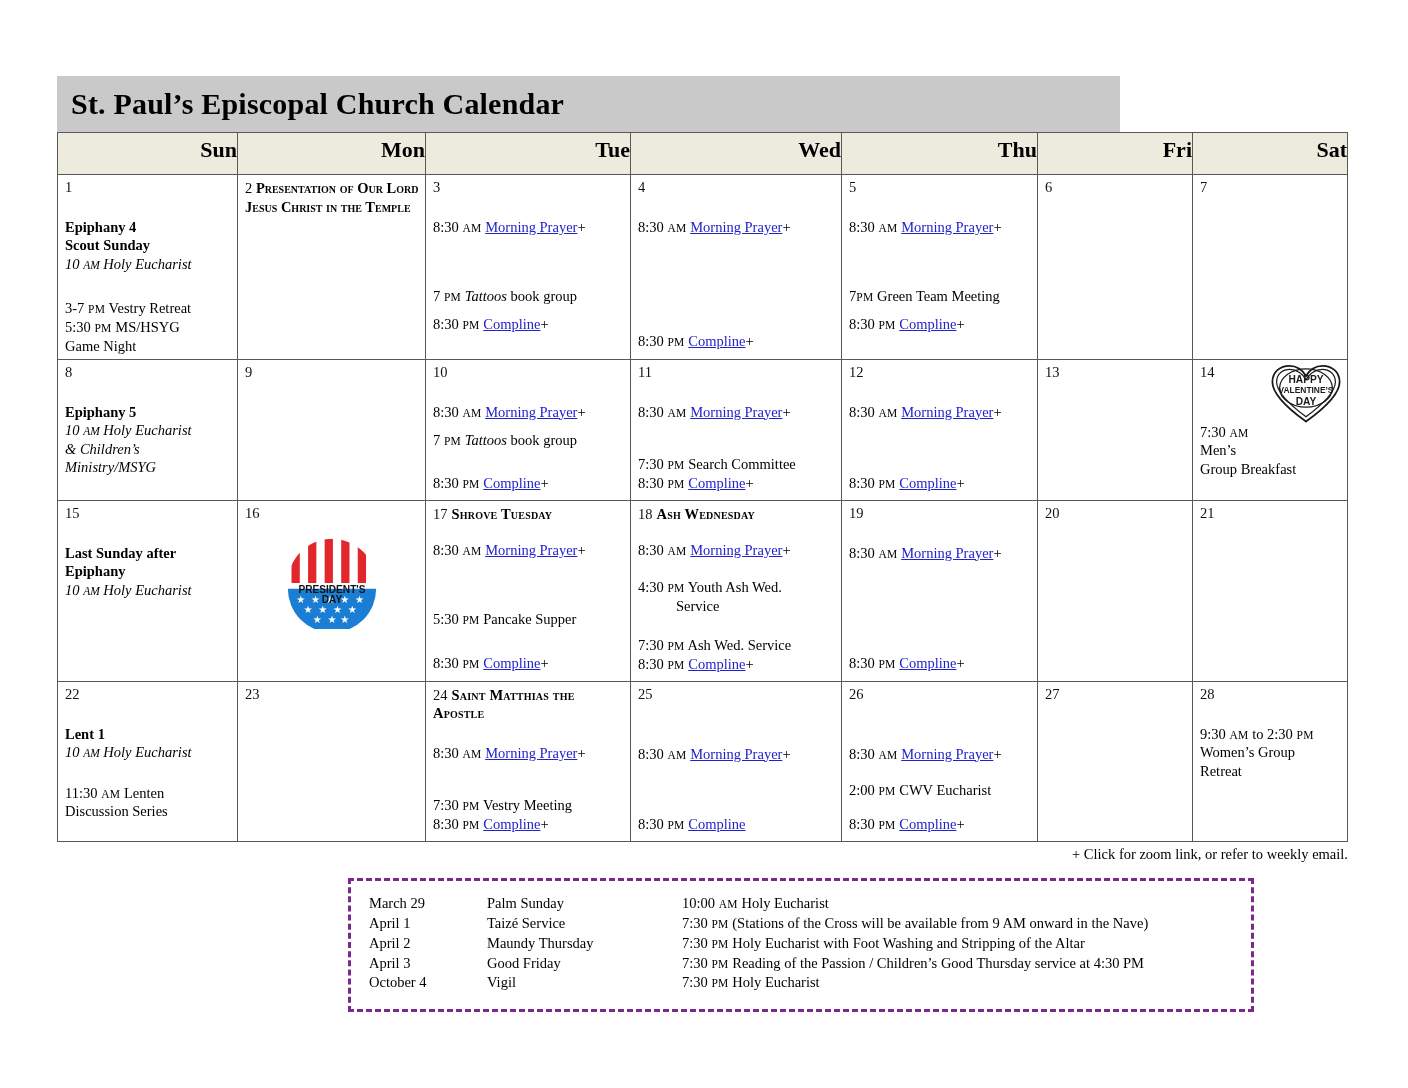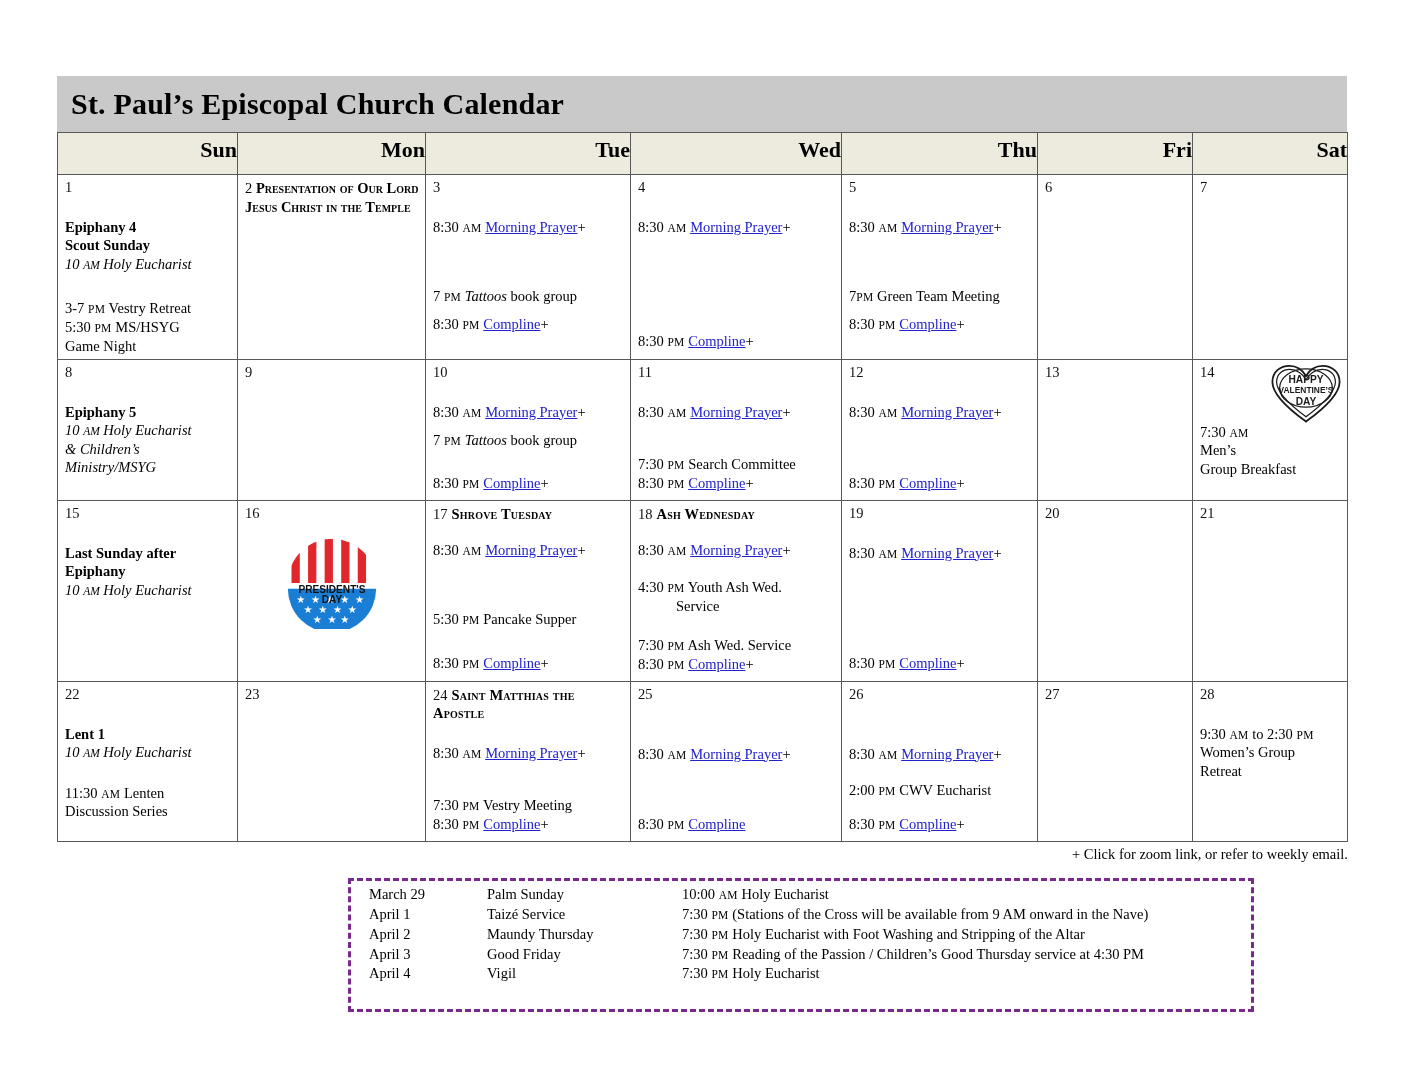--- a/index.html
+++ b/index.html
@@ -7,21 +7,21 @@
     width:1408px;height:1088px;
     background:#ffffff;
     font-family:"Liberation Serif","DejaVu Serif",serif;
     color:#000;
     overflow:hidden;
   }
   .page{position:relative;width:1408px;height:1088px;}
 
   
   .titlebar{
-    position:absolute;left:57px;top:76px;width:1290px;height:56px;
+    position:absolute;left:57px;top:76px;width:1063px;height:56px;
     background:#c9c9c9;
     display:flex;align-items:center;justify-content:space-between;
     box-sizing:border-box;padding:0 22px 0 14px;
   }
   .title-left{font-size:30px;font-weight:bold;letter-spacing:.2px;}
   .title-right{font-size:30px;font-weight:bold;letter-spacing:.5px;}
 
   
   table.cal{
     position:absolute;left:57px;top:132px;width:1290px;
@@ -88,21 +88,21 @@
     position:absolute;right:60px;top:846px;
     font-size:14.5px;
   }
 
   
   .hwbox{
     position:absolute;left:348px;top:878px;width:906px;height:134px;
     border:3px dashed #7a2a8c;
     box-sizing:border-box;
   }
-  .hwtable{width:100%;border-collapse:collapse;margin-top:4px;}
+  .hwtable{width:100%;border-collapse:collapse;margin-top:13px;}
   .hwtable td{font-size:14.5px;line-height:1.37;padding:0;vertical-align:top;}
   .hw-date{width:118px;padding-left:18px!important;}
   .hw-name{width:195px;}
   .hwtable .ampm{font-size:11.5px;letter-spacing:.3px;}
 
   .hwlogo{position:absolute;left:142px;top:872px;width:205px;height:128px;}
   .hwlogo svg{display:block;}
 </style>
 </head>
 <body>
@@ -438,21 +438,21 @@
             <td class="hw-date">April 2</td>
             <td class="hw-name">Maundy Thursday</td>
             <td><span>7:30</span> <span class="ampm">PM</span> <span>Holy Eucharist with Foot Washing and Stripping of the Altar</span></td>
           </tr>
           <tr>
             <td class="hw-date">April 3</td>
             <td class="hw-name">Good Friday</td>
             <td><span>7:30</span> <span class="ampm">PM</span> <span>Reading of the Passion / Children’s Good Thursday service at 4:30 PM</span></td>
           </tr>
           <tr>
-            <td class="hw-date">April 4</td>
+            <td class="hw-date">October 4</td>
             <td class="hw-name">Vigil</td>
             <td><span>7:30</span> <span class="ampm">PM</span> <span>Holy Eucharist</span></td>
           </tr>
         </tbody>
     </table>
   </div>
 
 </div>
 
 </body></html>

